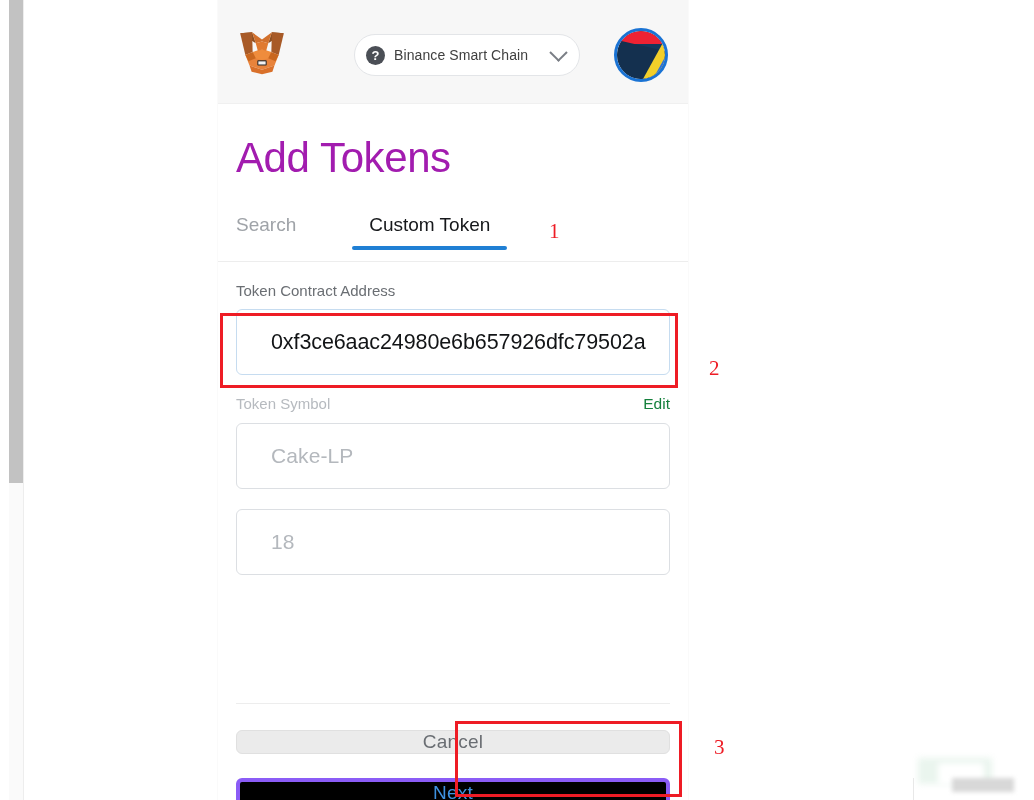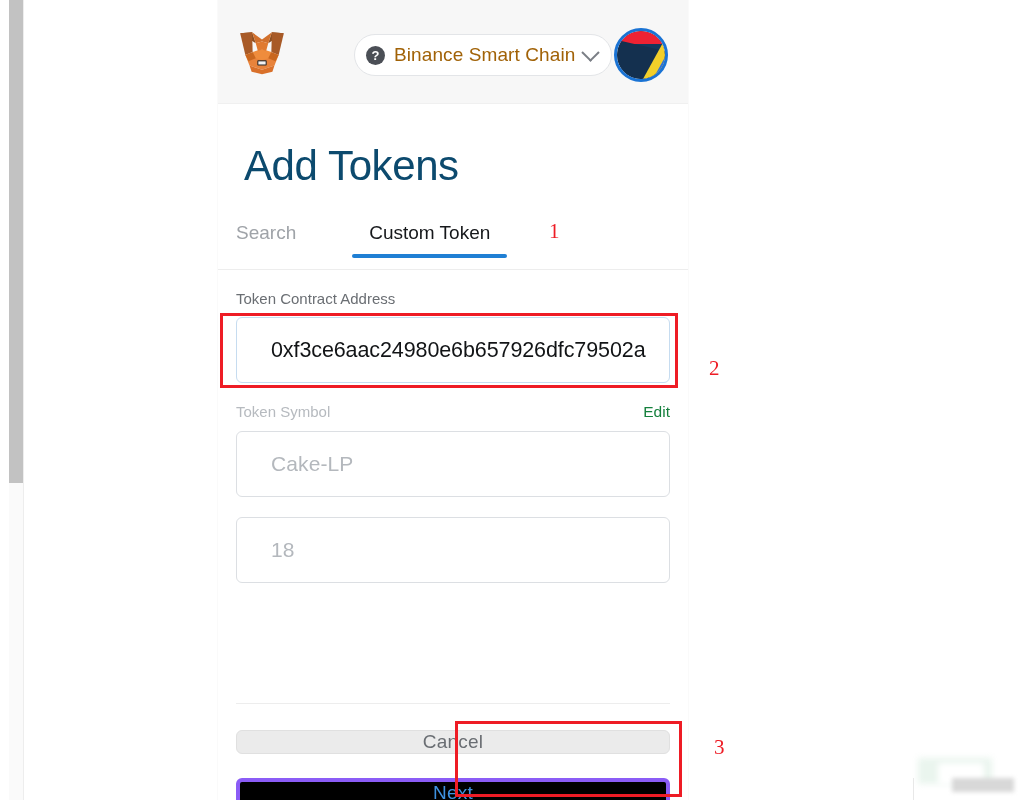--- a/index.html
+++ b/index.html
@@ -92,22 +92,22 @@
     border-radius: 50%;
     background: #4b4f56;
     color: #ffffff;
     font-size: 13px;
     font-weight: bold;
     line-height: 19px;
     text-align: center;
     flex: 0 0 19px;
   }
   #network-name {
-    font-size: 19px;
-    color: #a16207;
+    font-size: 14px;
+    color: #404040;
     letter-spacing: 0.1px;
     white-space: nowrap;
   }
   .chevron-down {
     width: 11px;
     height: 11px;
     border-right: 2px solid #7a7e85;
     border-bottom: 2px solid #7a7e85;
     transform: rotate(45deg) translate(-2px,-2px);
     margin-left: auto;
@@ -129,23 +129,23 @@
     position: absolute;
     left: 0; top: 0; right: 0; bottom: 0;
     border-radius: 50%;
     overflow: hidden;
   }
 
   
   #page-title {
     font-size: 42px;
     font-weight: 400;
-    color: #0c4a6e;
+    color: #a21caf;
     letter-spacing: -0.4px;
-    margin: 8px;
+    margin: 0;
     padding: 30px 0 0 18px;
   }
 
   #tabs-row {
     position: relative;
     margin-top: 32px;
     padding-left: 18px;
     height: 48px;
     display: flex;
     align-items: flex-start;

